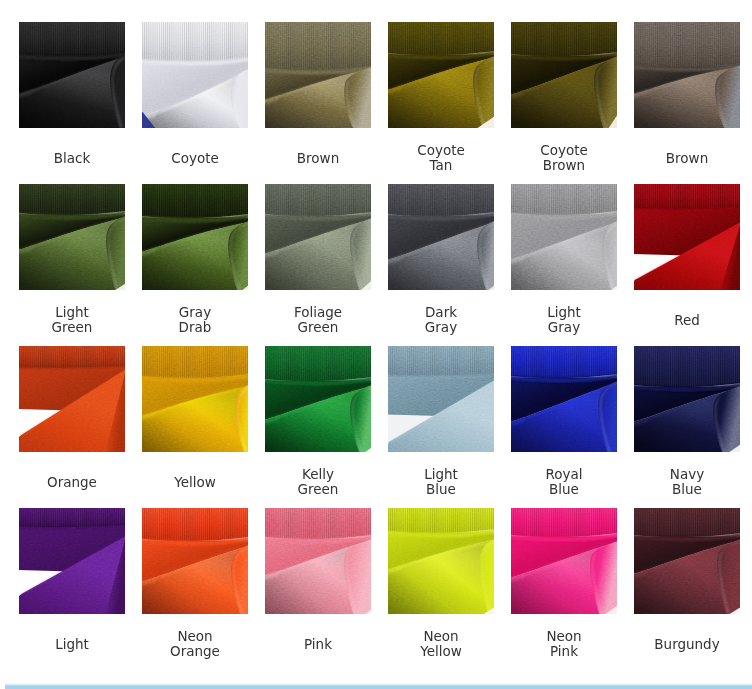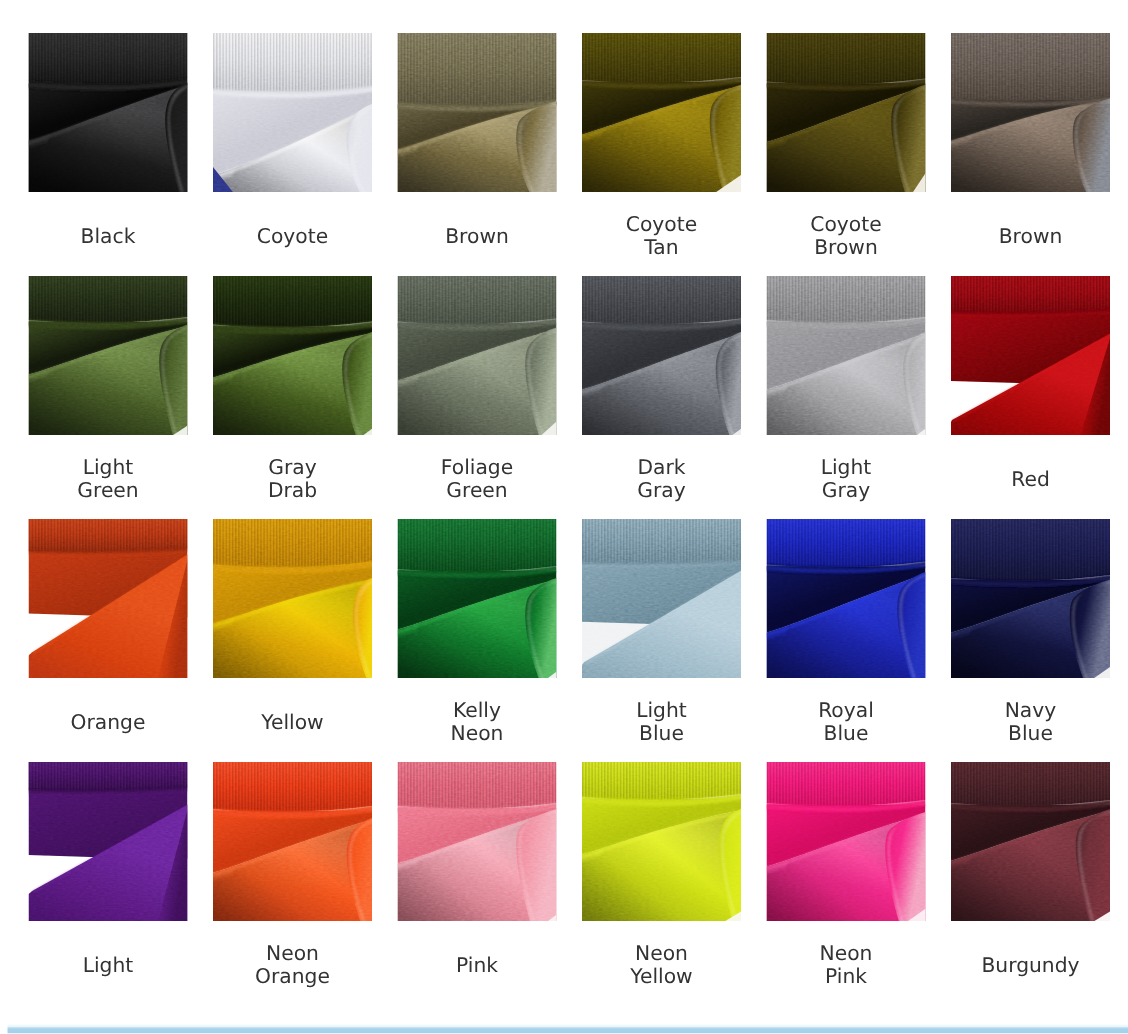--- a/index.html
+++ b/index.html
@@ -1259,21 +1259,21 @@
             <path d="M-1 74C14 70.5 50 55 107 40V42.6C50 57.6 14 73.1 -1 76.5Z" fill="#2eb24a" opacity=".5" filter="url(#s14b)"></path>
             <path d="M107 39C98 42 88 47 86 55.5 83.5 66 86.5 86 94.5 107H107Z" fill="url(#s14t)" opacity="1"></path>
             <path d="M107 40.4C98.6 43.3 89.1 48 87.2 56 84.9 66 87.8 85.6 95.5 106H97.6C89.9 85.7 87 66.3 89.3 56.6 91.1 49 95.7 44.6 107 42Z" fill="#fff" opacity=".18" filter="url(#s14b)"></path>
             <path d="M-1 74.5C5 73 10 71.3 15 69.1L12.6 74.9 -1 79.1Z" fill="#2eb24a" opacity=".28" filter="url(#s14b)"></path>
             <path d="M99 107H107V101Z" fill="#f1f1f1"></path>
           </g>
           <rect width="106" height="106" filter="url(#s14n)" style="mix-blend-mode:overlay"></rect>
         </svg>
       </div>
       <div class="label">Kelly
-Neon</div>
+Green</div>
     </div>
     <div class="cell" style="left: 388px; top: 346px;">
       <div class="swatch">
         <svg viewBox="0 0 106 106" preserveAspectRatio="none" xmlns="http://www.w3.org/2000/svg">
           <defs>
             <linearGradient id="s15h" x1="0" y1="0" x2="0" y2="1">
               <stop offset="0" stop-color="#96b3c1"></stop>
               <stop offset=".5" stop-color="#87a5b5"></stop>
               <stop offset="1" stop-color="#7593a3"></stop>
             </linearGradient>

